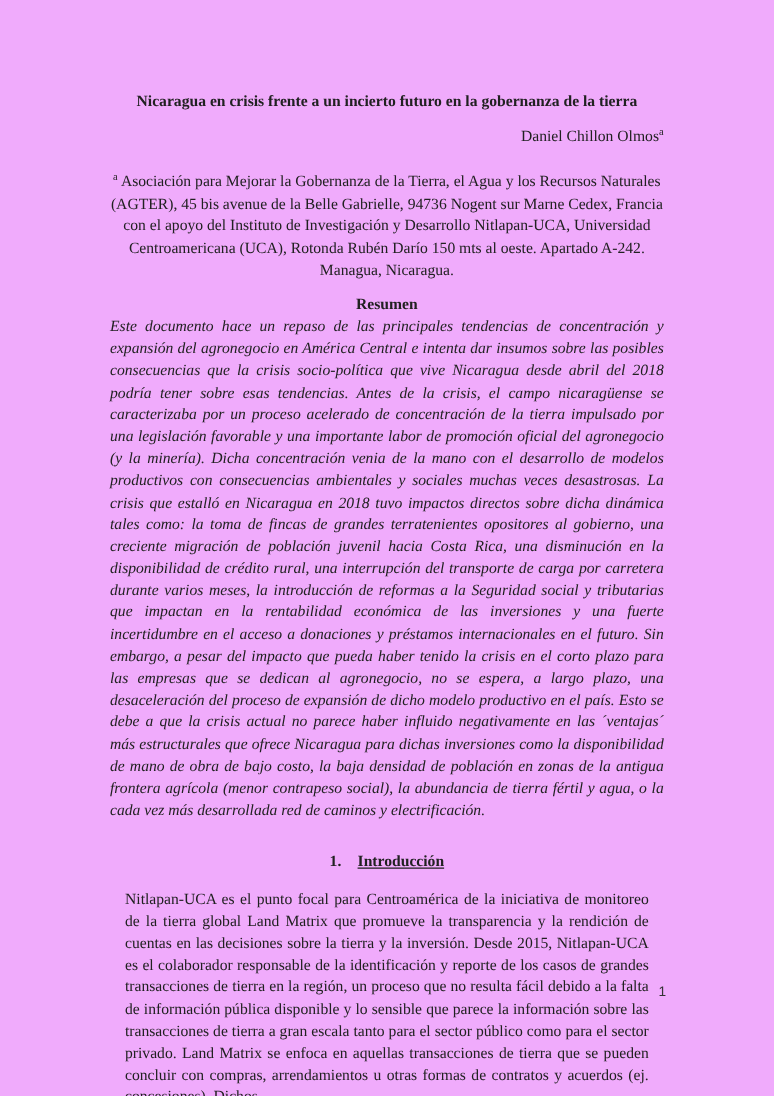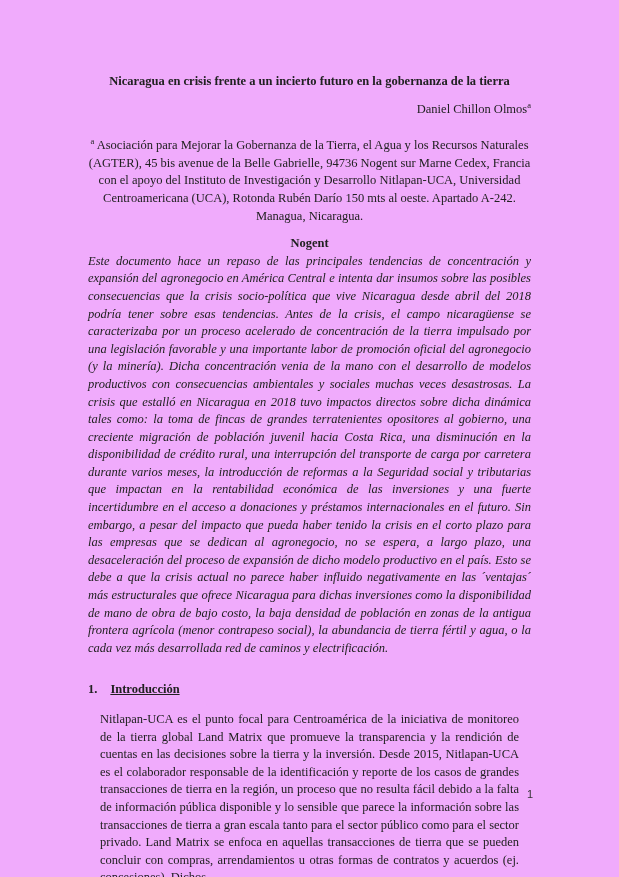--- a/index.html
+++ b/index.html
@@ -49,20 +49,21 @@
     margin: 0;
   }
   .abstract-text {
     margin: 0;
     text-align: justify;
     font-style: italic;
   }
   .section-heading {
     margin: 24px 0 12px 0;
     font-weight: bold;
+    text-align: center;
   }
   .section-number {
     display: inline-block;
     margin-right: 13px;
   }
   .section-title {
     text-decoration: underline;
   }
   .body-text {
     margin: 12px;
@@ -82,21 +83,21 @@
 
 <div class="page">
   <div class="content">
 
     <p class="title">Nicaragua en crisis frente a un incierto futuro en la gobernanza de la tierra</p>
 
     <p class="author"><span>Daniel Chillon Olmos</span><sup>a</sup></p>
 
     <p class="affiliation"><sup>a</sup> <span>Asociación para Mejorar la Gobernanza de la Tierra, el Agua y los Recursos Naturales (AGTER), 45 bis avenue de la Belle Gabrielle, 94736 Nogent sur Marne Cedex, Francia con el apoyo del Instituto de Investigación y Desarrollo Nitlapan-UCA, Universidad Centroamericana (UCA), Rotonda Rubén Darío 150 mts al oeste. Apartado A-242. Managua, Nicaragua.</span></p>
 
-    <p class="abstract-heading">Nogent</p>
+    <p class="abstract-heading">Resumen</p>
 
     <p class="abstract-text">Este documento hace un repaso de las principales tendencias de concentración y expansión del agronegocio en América Central e intenta dar insumos sobre las posibles consecuencias que la crisis socio-política que vive Nicaragua desde abril del 2018 podría tener sobre esas tendencias. Antes de la crisis, el campo nicaragüense se caracterizaba por un proceso acelerado de concentración de la tierra impulsado por una legislación favorable y una importante labor de promoción oficial del agronegocio (y la minería). Dicha concentración venia de la mano con el desarrollo de modelos productivos con consecuencias ambientales y sociales muchas veces desastrosas. La crisis que estalló en Nicaragua en 2018 tuvo impactos directos sobre dicha dinámica tales como: la toma de fincas de grandes terratenientes opositores al gobierno, una creciente migración de población juvenil hacia Costa Rica, una disminución en la disponibilidad de crédito rural, una interrupción del transporte de carga por carretera durante varios meses, la introducción de reformas a la Seguridad social y tributarias que impactan en la rentabilidad económica de las inversiones y una fuerte incertidumbre en el acceso a donaciones y préstamos internacionales en el futuro. Sin embargo, a pesar del impacto que pueda haber tenido la crisis en el corto plazo para las empresas que se dedican al agronegocio, no se espera, a largo plazo, una desaceleración del proceso de expansión de dicho modelo productivo en el país. Esto se debe a que la crisis actual no parece haber influido negativamente en las ´ventajas´ más estructurales que ofrece Nicaragua para dichas inversiones como la disponibilidad de mano de obra de bajo costo, la baja densidad de población en zonas de la antigua frontera agrícola (menor contrapeso social), la abundancia de tierra fértil y agua, o la cada vez más desarrollada red de caminos y electrificación.</p>
 
     <p class="section-heading"><span class="section-number">1.</span><span class="section-title">Introducción</span></p>
 
     <p class="body-text">Nitlapan-UCA es el punto focal para Centroamérica de la iniciativa de monitoreo de la tierra global Land Matrix que promueve la transparencia y la rendición de cuentas en las decisiones sobre la tierra y la inversión. Desde 2015, Nitlapan-UCA es el colaborador responsable de la identificación y reporte de los casos de grandes transacciones de tierra en la región, un proceso que no resulta fácil debido a la falta de información pública disponible y lo sensible que parece la información sobre las transacciones de tierra a gran escala tanto para el sector público como para el sector privado. Land Matrix se enfoca en aquellas transacciones de tierra que se pueden concluir con compras, arrendamientos u otras formas de contratos y acuerdos (ej. concesiones). Dichos</p>
 
   </div>
 
   <div class="page-number">1</div>

